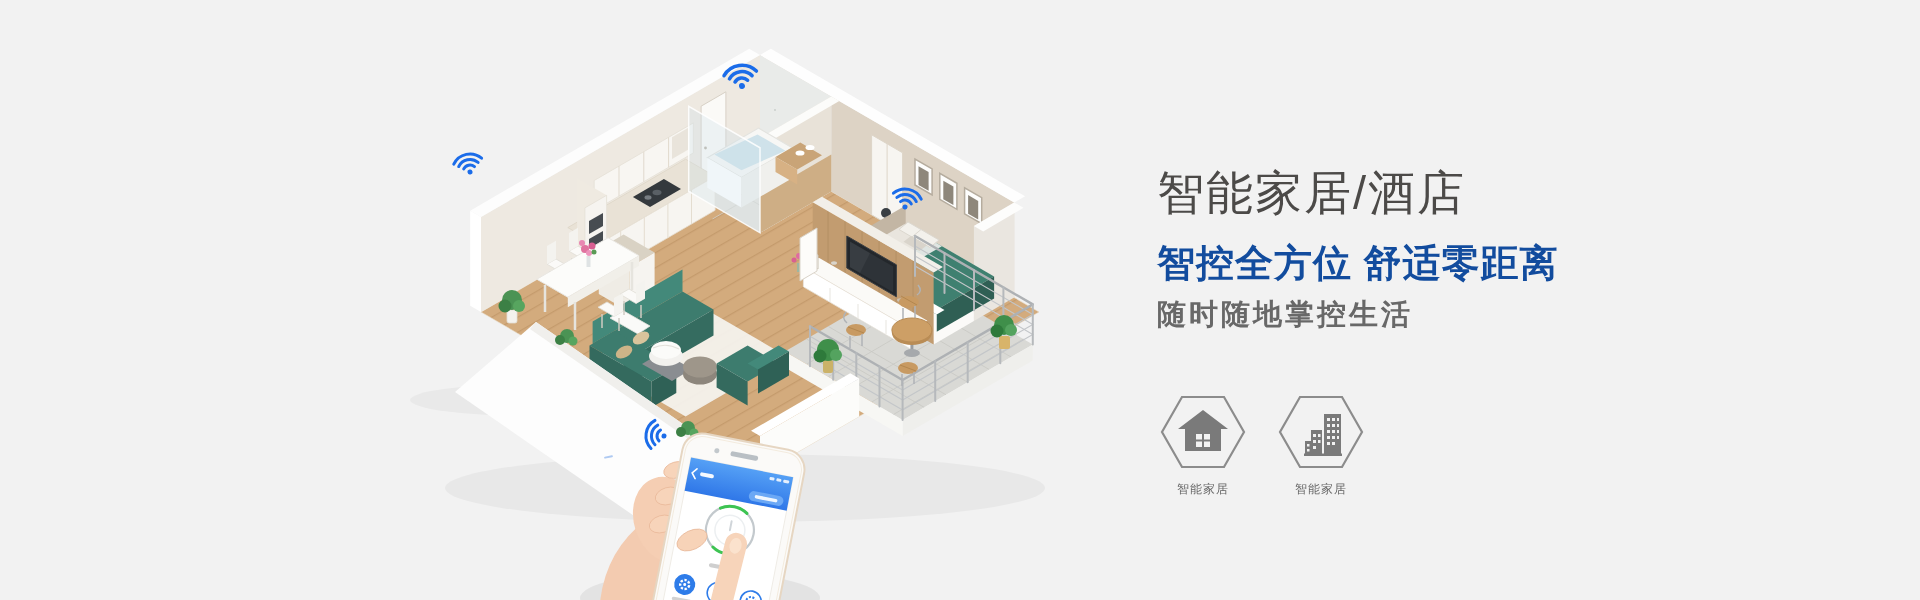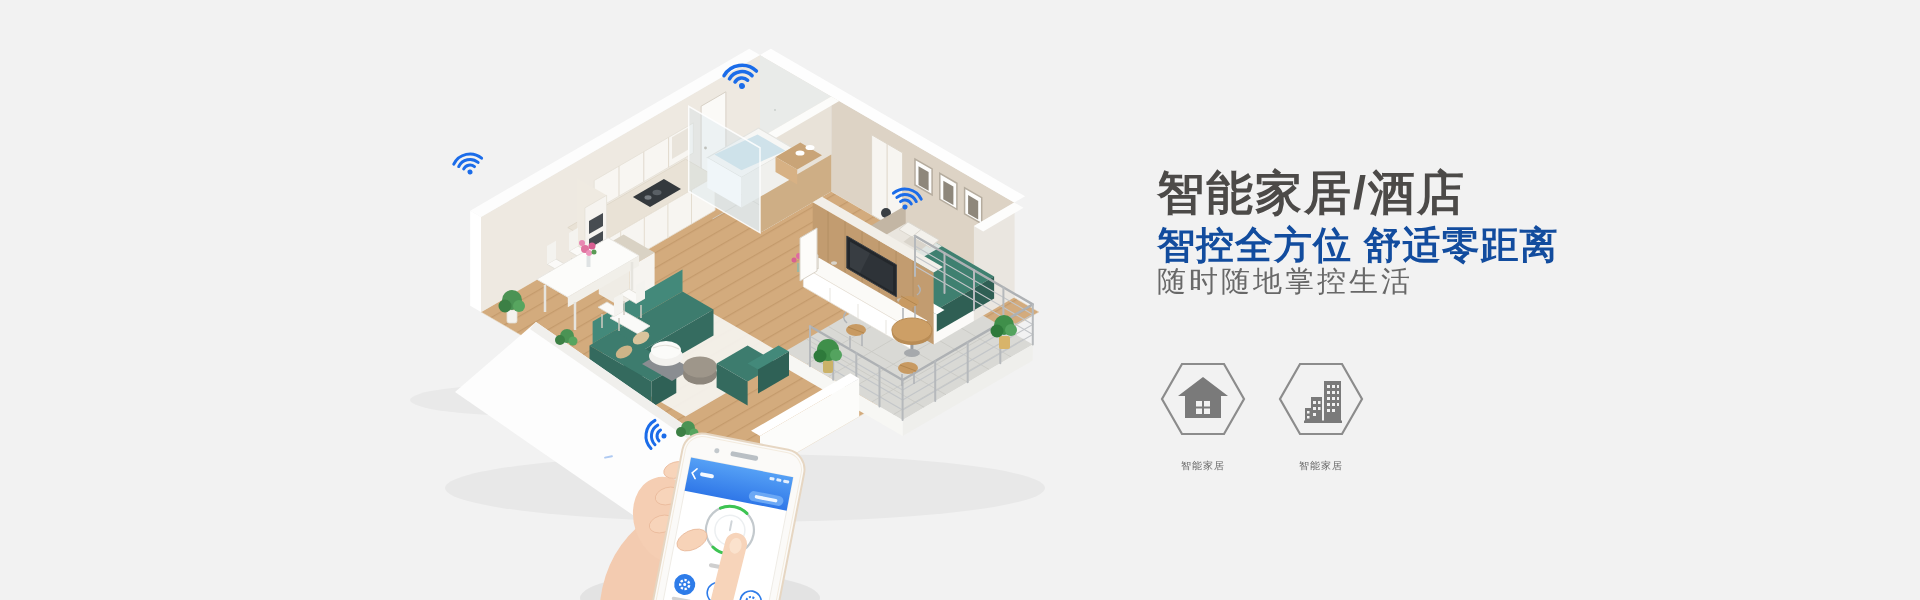--- a/index.html
+++ b/index.html
@@ -1,26 +1,26 @@
 <!DOCTYPE html>
 <html><head>
 <meta charset="utf-8">
 <style>
   html,body{margin:0;padding:0;}
   body{font-family:"Liberation Sans","DejaVu Sans",sans-serif;}
   .banner{position:relative;width:1920px;height:600px;background:#f2f2f2;overflow:hidden;}
   .illustration{position:absolute;left:0;top:0;width:1100px;height:600px;}
   .content{position:absolute;left:1157px;top:168px;width:640px;}
-  .hero-title{font-size:47px;font-weight:700;color:#4c4a48;letter-spacing:2px;line-height:1.05;}
-  .hero-subtitle{margin-top:9px;font-size:38px;font-weight:700;color:#124c9e;letter-spacing:1px;line-height:1.05;}
-  .hero-tagline{margin-top:0;font-size:29px;font-weight:400;color:#686868;letter-spacing:3px;line-height:1.05;}
+  .hero-title{font-size:47px;font-weight:400;color:#4c4a48;letter-spacing:2px;line-height:1.05;}
+  .hero-subtitle{margin-top:27px;font-size:38px;font-weight:700;color:#124c9e;letter-spacing:1px;line-height:1.05;}
+  .hero-tagline{margin-top:15px;font-size:29px;font-weight:700;color:#686868;letter-spacing:3px;line-height:1.05;}
   .features{margin-top:64px;display:flex;gap:26px;}
   .feature{width:92px;text-align:center;cursor:pointer;}
   .feature svg{display:block;margin:0 auto;}
-  .feature-label{margin-top:22px;font-size:10px;color:#666;letter-spacing:1px;}
+  .feature-label{margin-top:11px;font-size:12px;color:#666;letter-spacing:1px;}
 </style>
 </head>
 <body>
 
 <div class="banner">
 
   <svg class="illustration" viewBox="0 0 1100 600">
     <defs>
       <pattern id="wood" width="13" height="13" patternUnits="userSpaceOnUse" patternTransform="rotate(60)">
         <rect width="13" height="13" fill="#d3ab7d"></rect>

